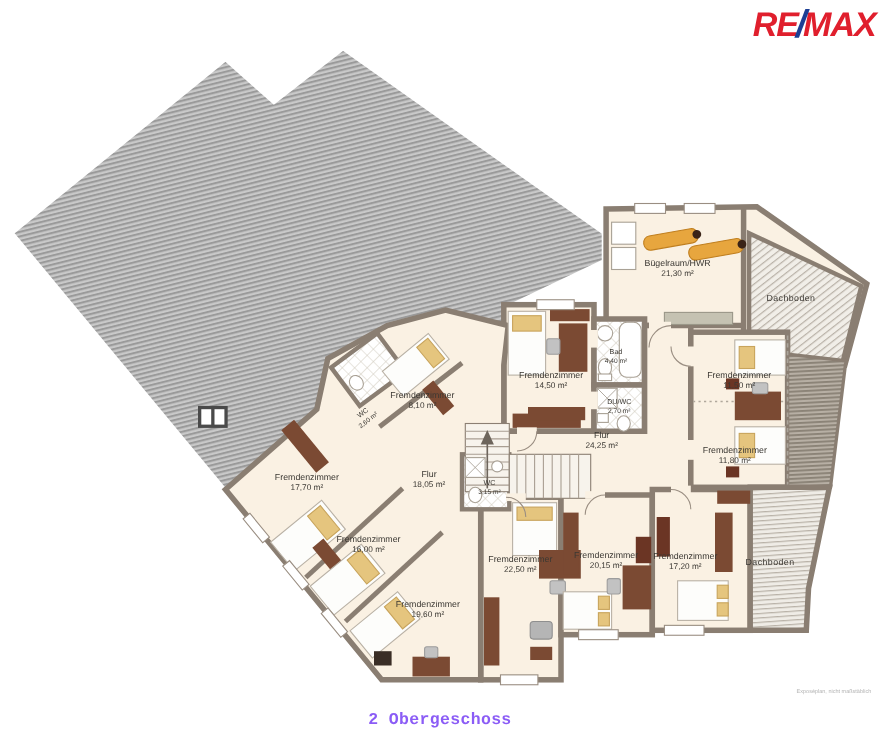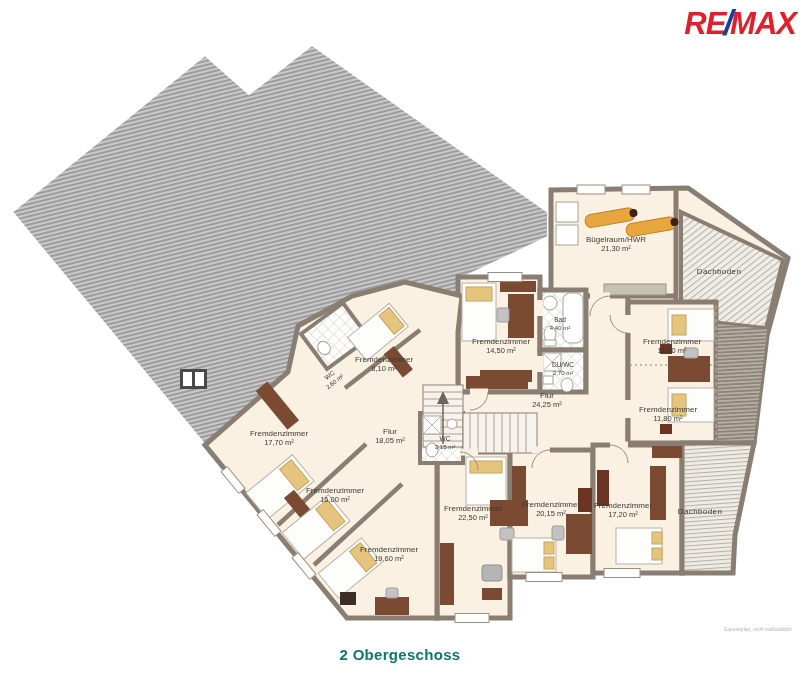--- a/index.html
+++ b/index.html
@@ -3,21 +3,21 @@
 <meta charset="utf-8">
 <style>
   html,body{margin:0;padding:0;background:#fff;}
   .page{position:relative;width:800px;height:682px;background:#fff;overflow:hidden;
         font-family:"Liberation Sans",sans-serif;}
   .logo{position:absolute;top:2px;right:4px;font-weight:bold;font-style:italic;
         font-size:31px;letter-spacing:-1px;white-space:nowrap;}
   .logo .red{color:#E01F2D;}
   .logo .blue{color:#1C3F94;font-size:35px;position:relative;top:1px;margin:0 -2px;}
   .plan-title{position:absolute;top:646px;left:0;width:800px;text-align:center;
-        font-weight:bold;font-size:15px;color:#0f766e;letter-spacing:.3px;}
+        font-weight:bold;font-size:15px;color:#8b5cf6;letter-spacing:.3px;font-family:Liberation Mono, monospace;}
   .disclaimer{position:absolute;top:626px;right:8px;font-size:5px;color:#b4b4b4;}
   svg text{font-family:"Liberation Sans",sans-serif;fill:#3b3833;}
   .rn{font-size:8px;}
   .ra{font-size:7.5px;}
   .sn{font-size:6.5px;}
   .sa{font-size:6px;}
   .att{font-size:8px;letter-spacing:.4px;}
 </style>
 </head>
 <body>

